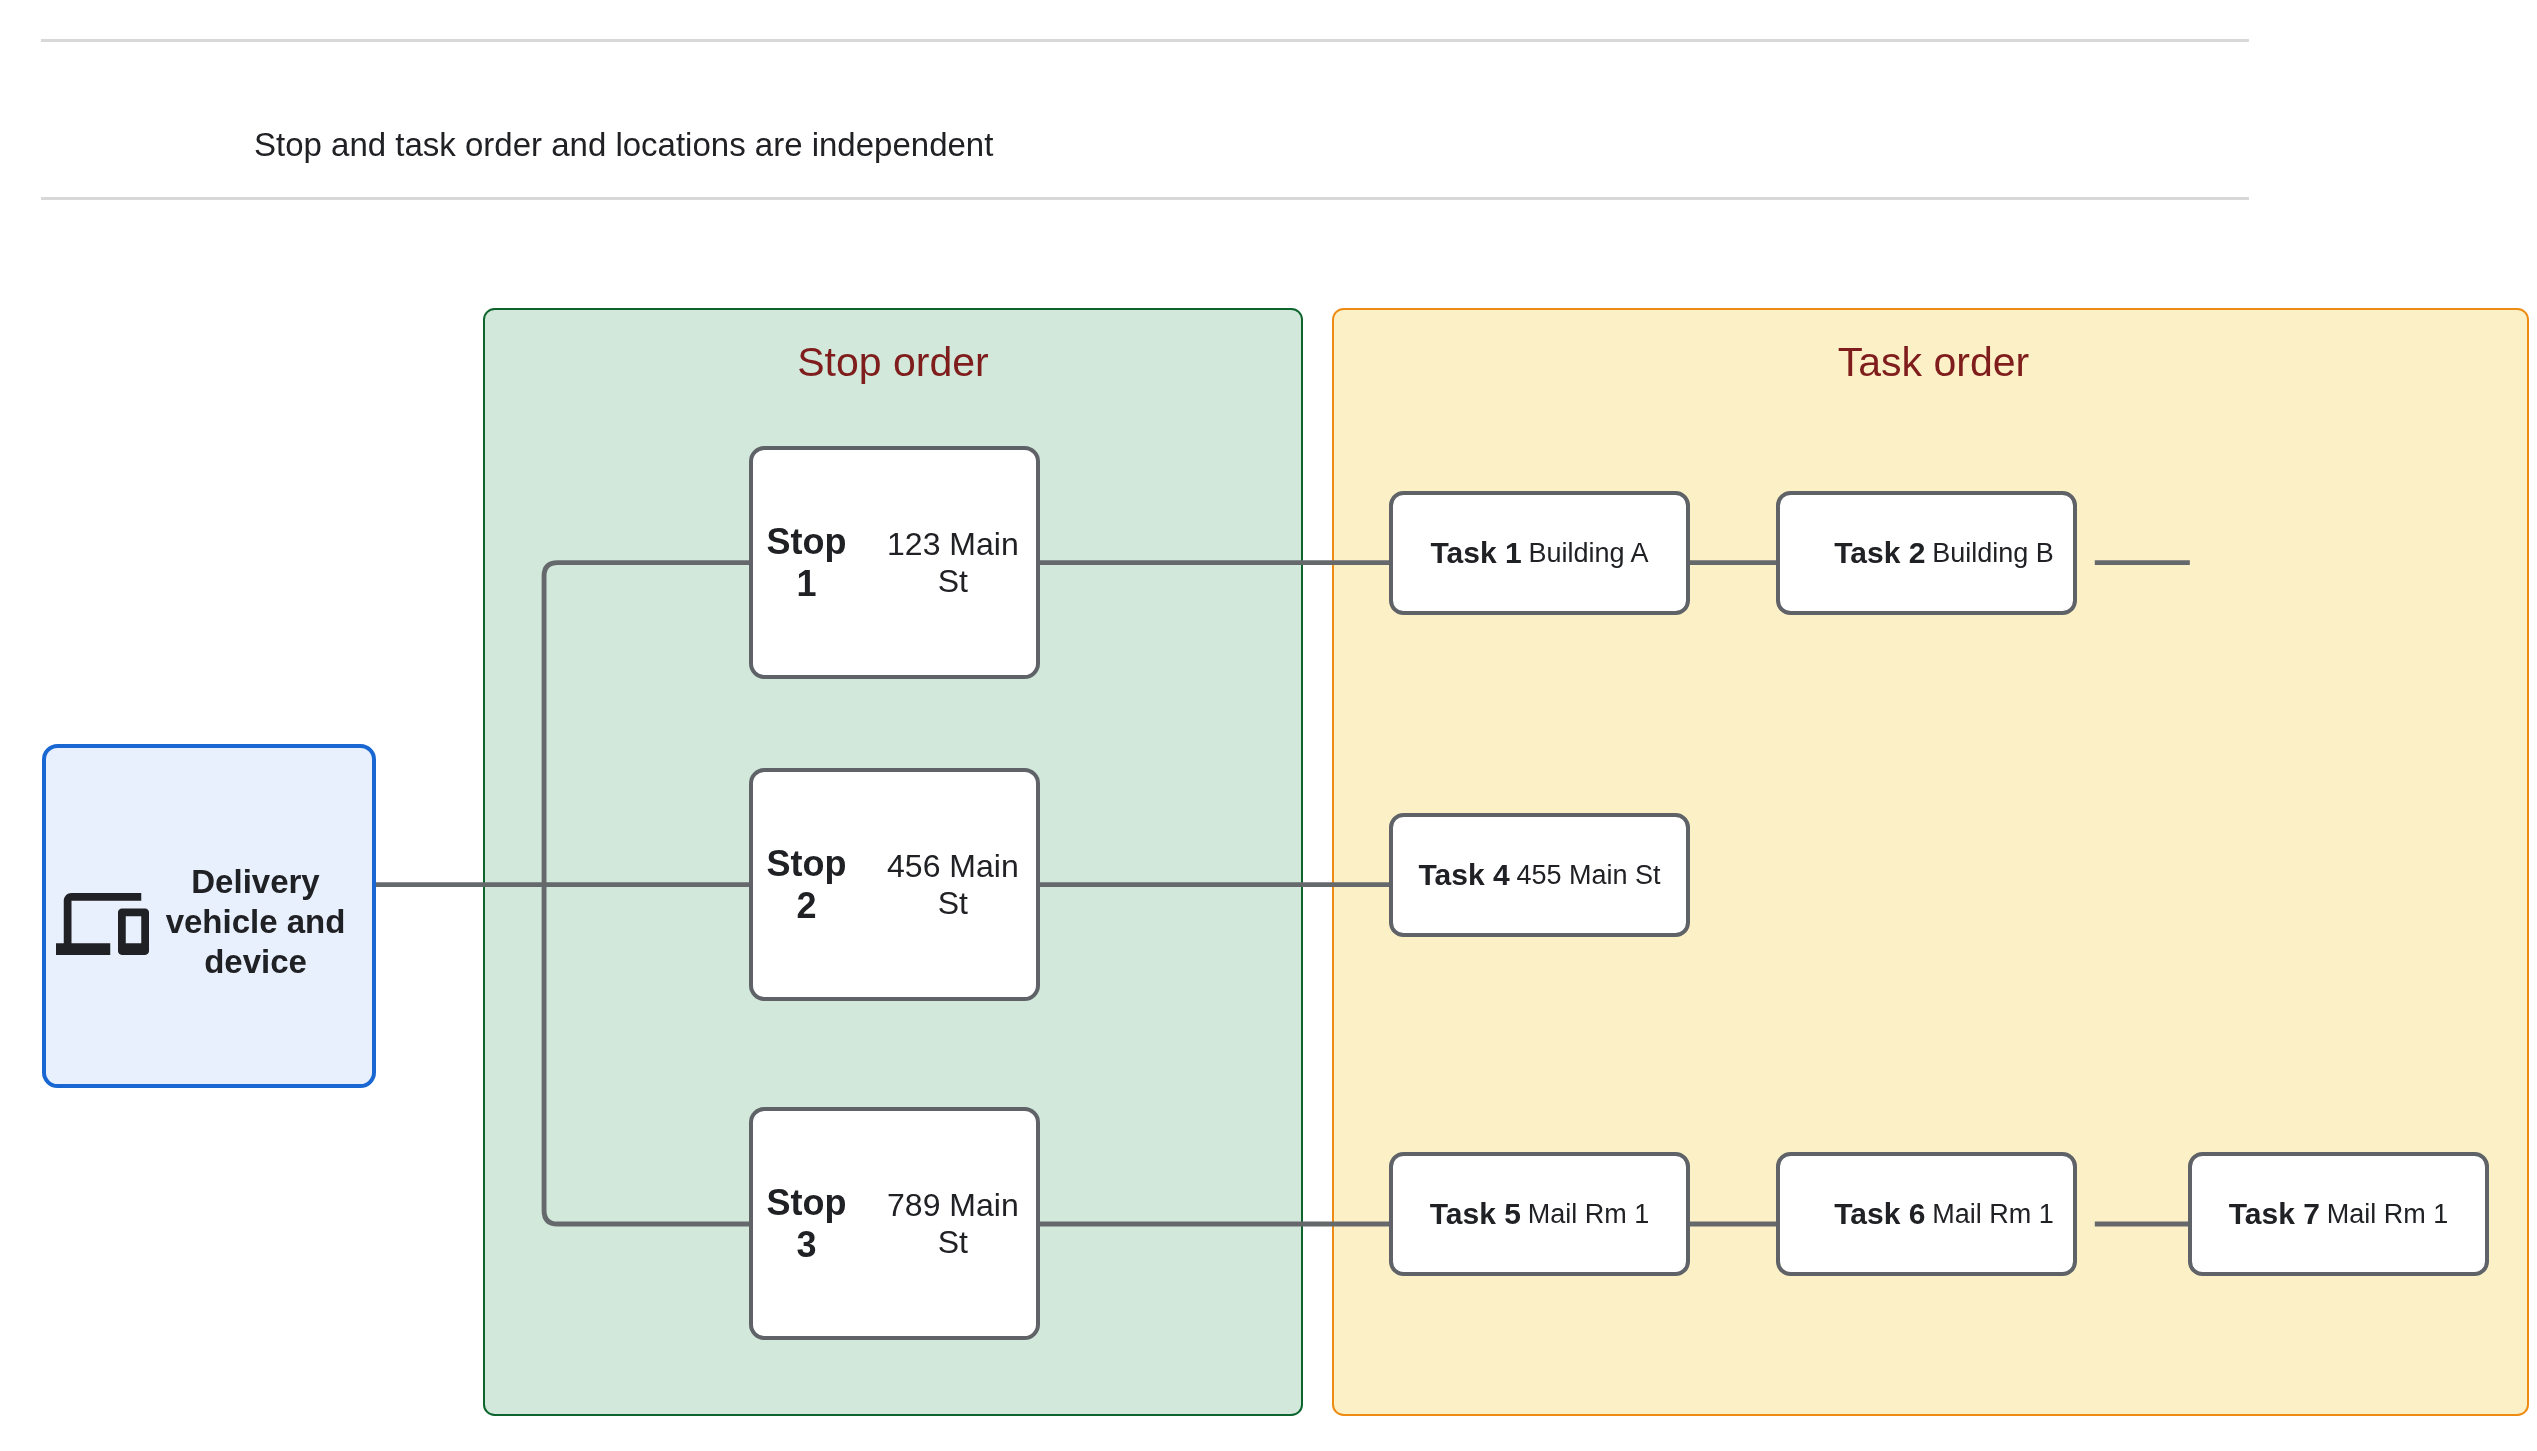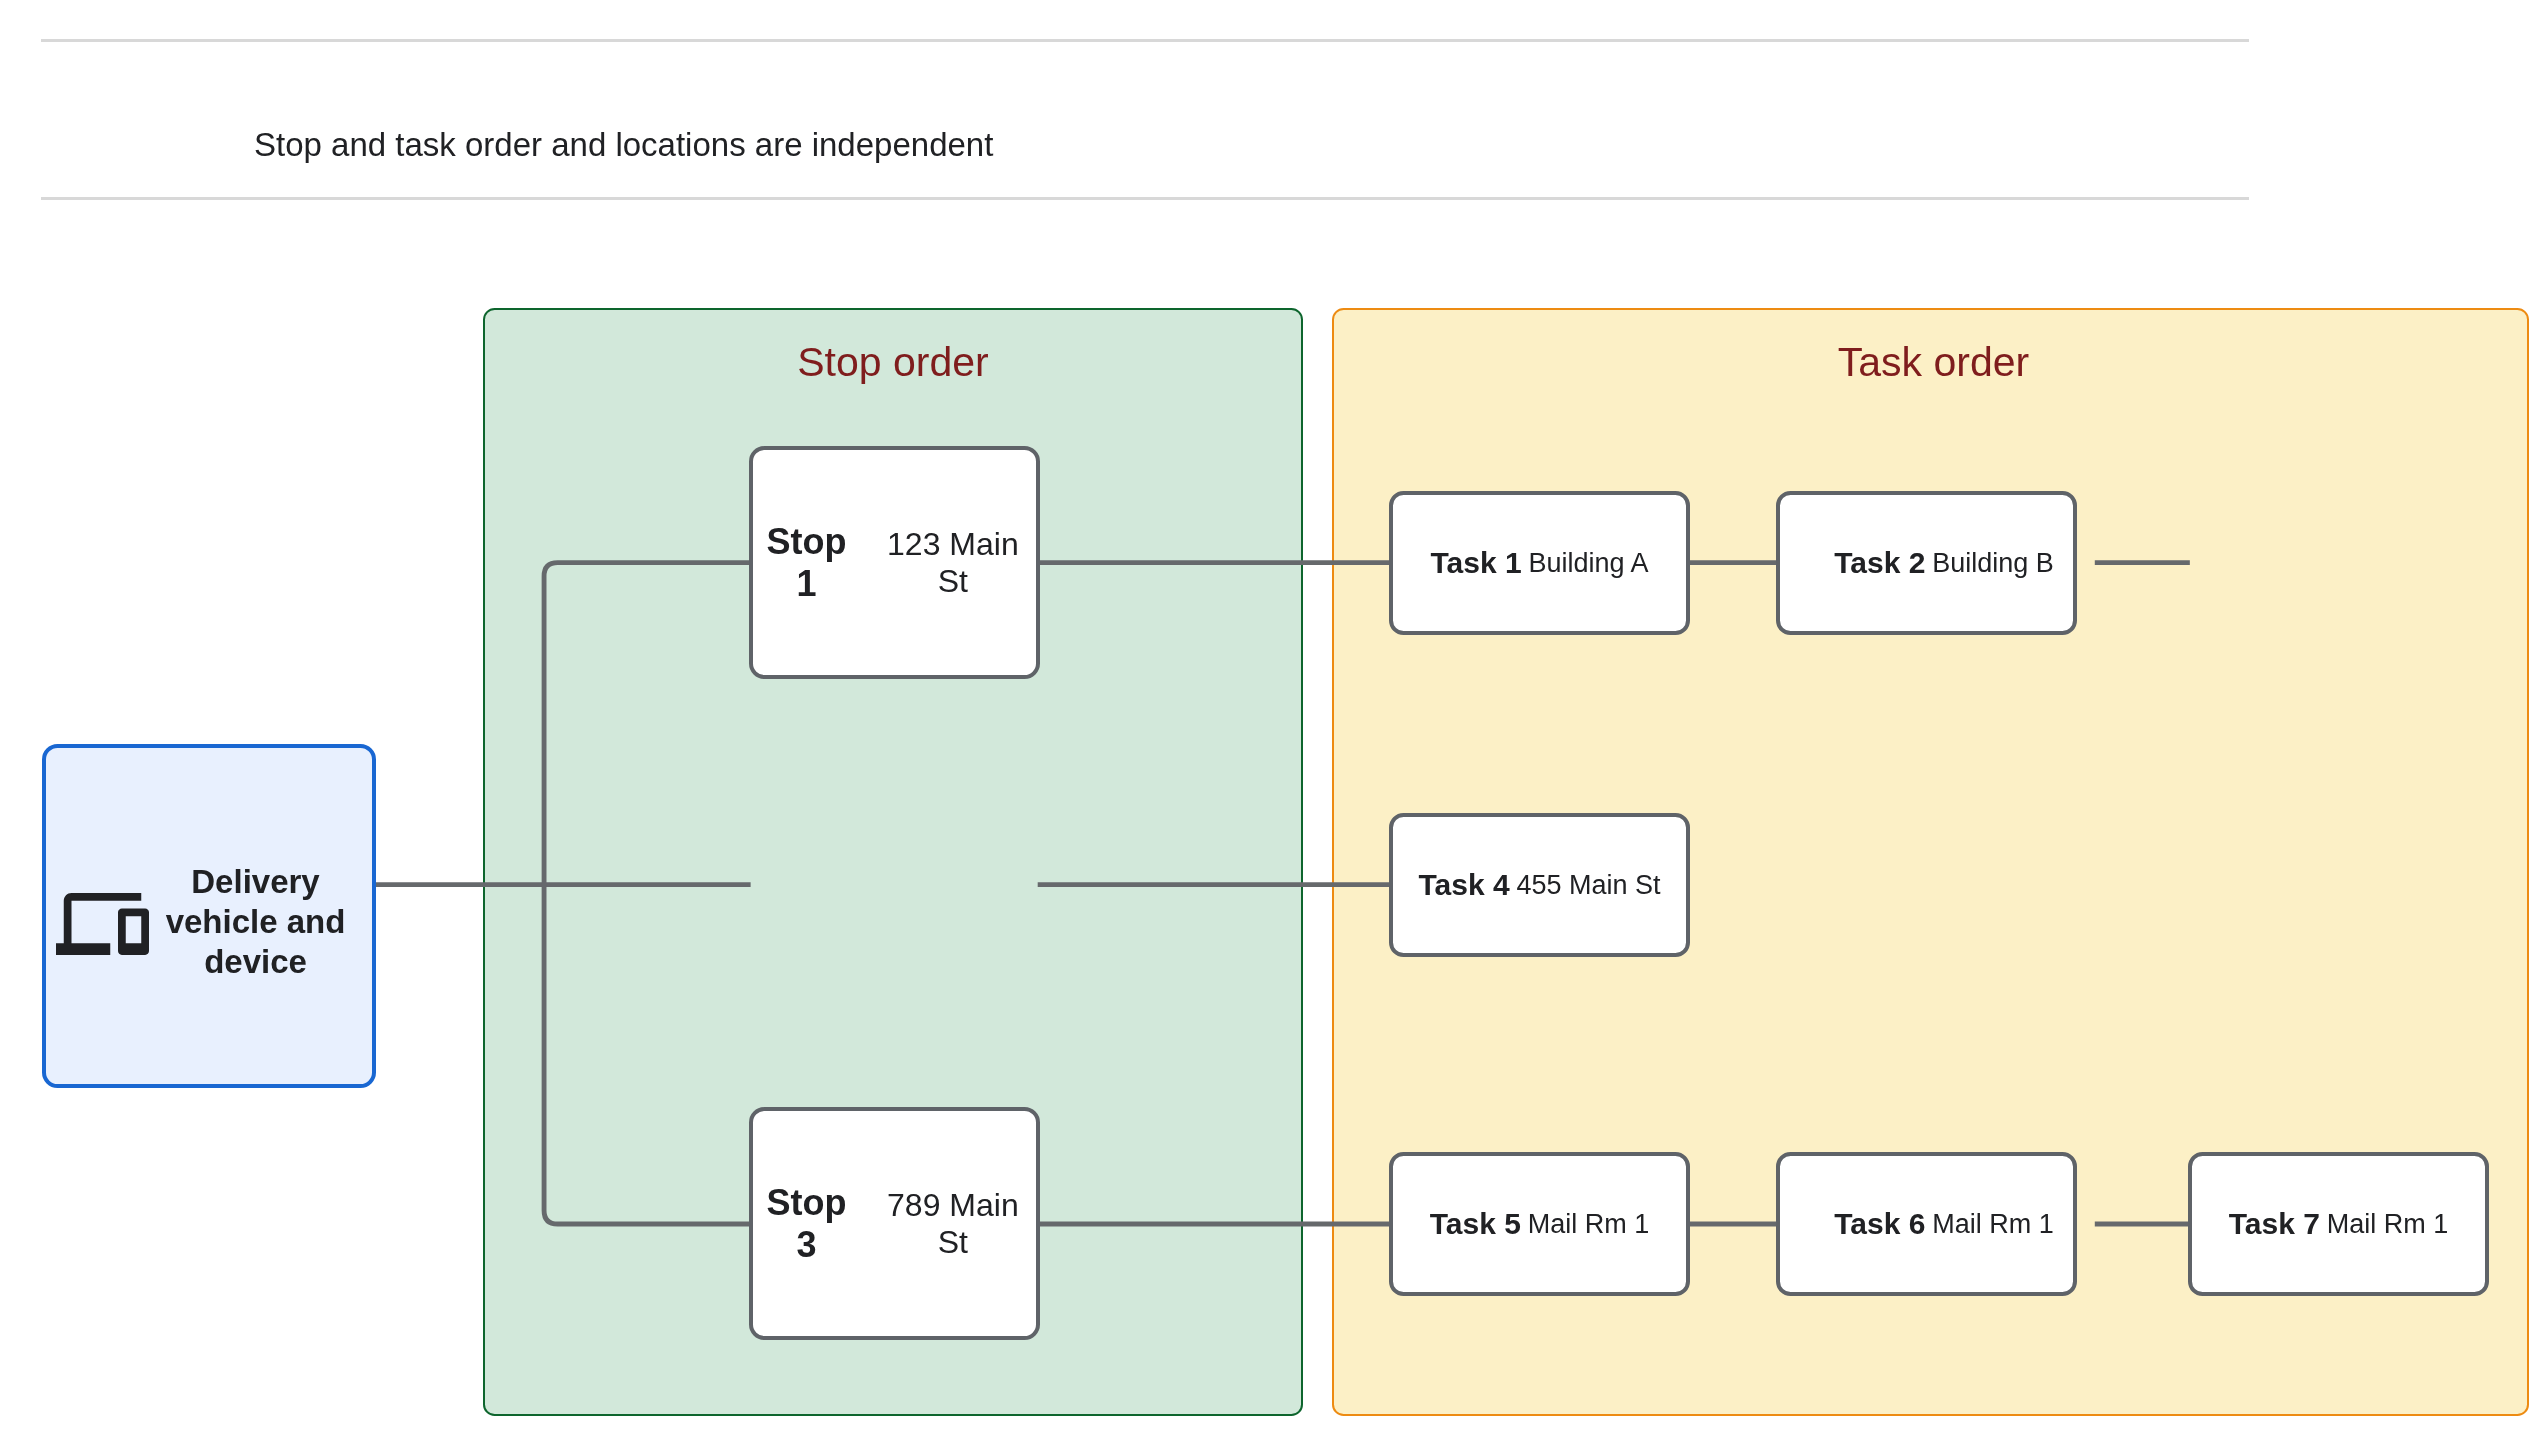--- a/index.html
+++ b/index.html
@@ -59,21 +59,21 @@
   }
   .source-label{font-size:33px; font-weight:bold; line-height:1.22;}
   .devices-icon svg{display:block;}
   .node-stop{
     left:749px; width:291px; height:233px; border-radius:15.5px; gap:9.7px;
   }
   .stop-1{top:446px;} .stop-2{top:768px;} .stop-3{top:1107px;}
   .stop-name{font-size:36px; font-weight:bold;}
   .stop-location{font-size:32px; font-weight:normal;}
   .node-task{
-    width:301px; height:144px; border-radius:14.5px; gap:6.8px;
+    width:301px; height:124px; border-radius:14.5px; gap:6.8px;
   }
   .task-row-1{top:491px;} .task-row-2{top:813px;} .task-row-3{top:1152px;}
   .task-col-1{left:1389px;} .task-col-2{left:1776px;padding-left:35px;} .task-col-3{left:2188px;}
   .task-name{font-size:30px; font-weight:bold;}
   .task-location{font-size:27px; font-weight:normal;}
 </style>
 </head>
 <body>
 
 <div class="canvas">
@@ -108,20 +108,24 @@
         <path d="M4 6h18V4H4c-1.1 0-2 .9-2 2v11H0v3h14v-3H4V6zm19 2h-6c-.55 0-1 .45-1 1v10c0 .55.45 1 1 1h6c.55 0 1-.45 1-1V9c0-.55-.45-1-1-1zm-1 9h-4v-7h4v7z"></path>
       </svg>
     </span>
     <div class="source-label">Delivery vehicle and device</div>
   </div>
 
   <div class="node node-stop stop-1">
     <div class="stop-name">Stop 1</div>
     <div class="stop-location">123 Main St</div>
   </div>
+  <div class="node node-stop stop-2">
+    <div class="stop-name">Stop 2</div>
+    <div class="stop-location">456 Main St</div>
+  </div>
   <div class="node node-stop stop-3">
     <div class="stop-name">Stop 3</div>
     <div class="stop-location">789 Main St</div>
   </div>
 
   <div class="node node-task task-row-1 task-col-1">
     <div class="task-name">Task 1</div>
     <div class="task-location">Building A</div>
   </div>
   <div class="node node-task task-row-1 task-col-2">

